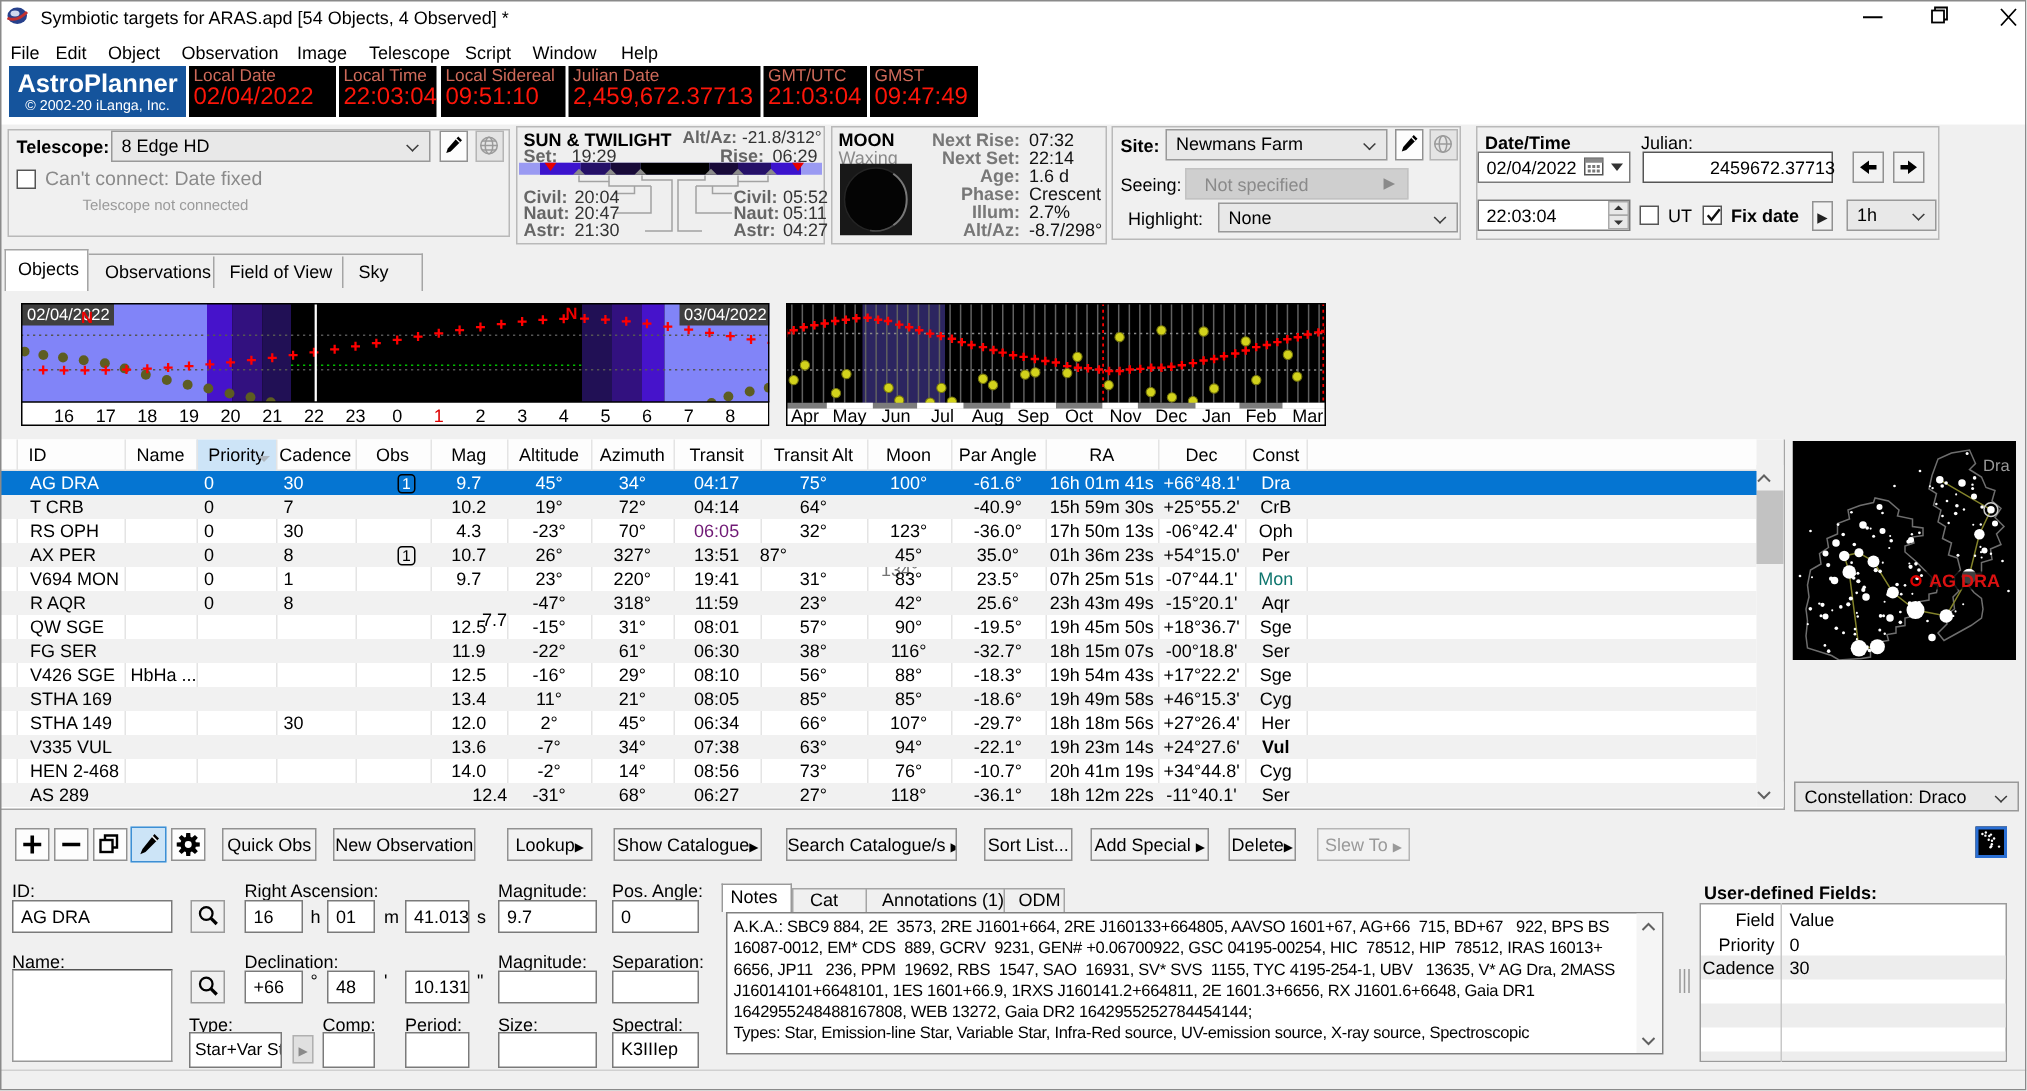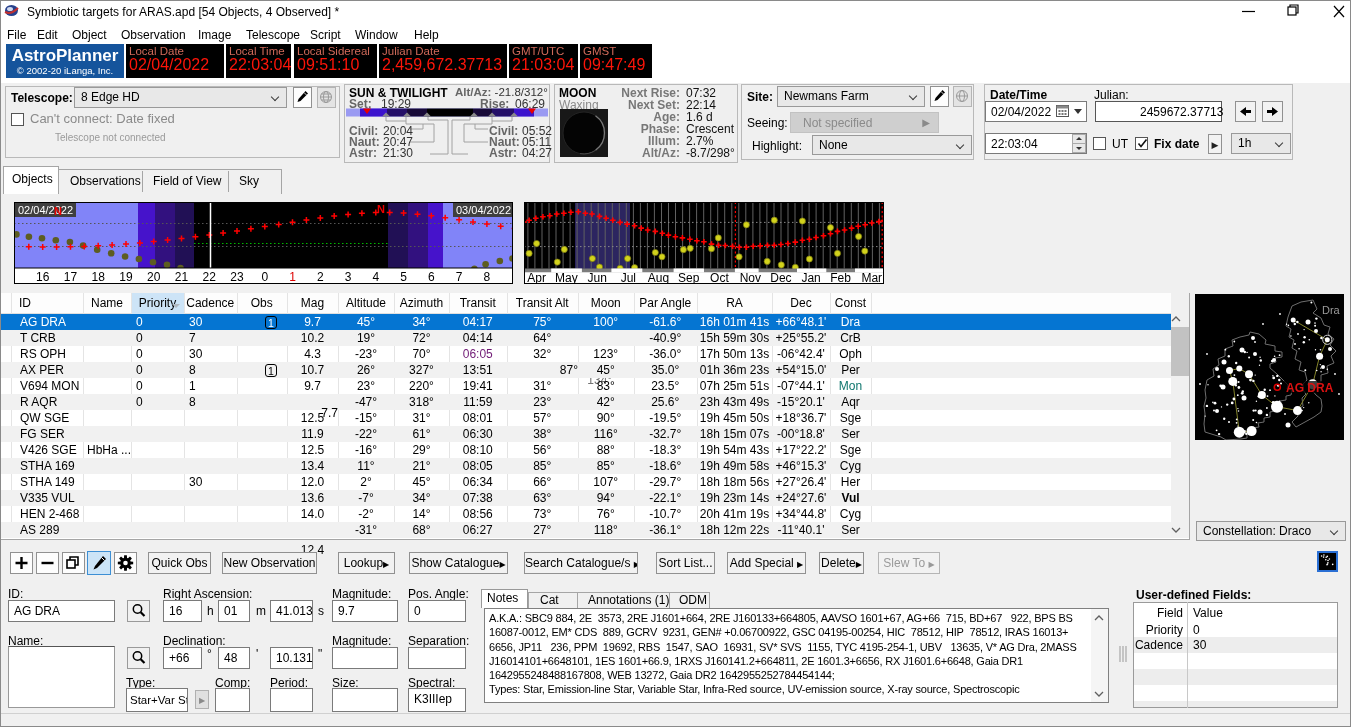--- a/index.html
+++ b/index.html
@@ -479,21 +479,21 @@
 <div class="abs" style="left:830px;top:347px;width:41px;text-align:center;font-size:12px;color:#000;white-space:nowrap;">Oph</div>
 <div class="abs" style="left:0;top:362px;width:1171px;height:16px;background:#f1f1f1;"></div>
 <div class="abs" style="left:20px;top:363px;font-size:12px;color:#000;white-space:nowrap;">AX PER</div>
 <div class="abs" style="left:136px;top:363px;font-size:12px;color:#000;">0</div>
 <div class="abs" style="left:189px;top:363px;font-size:12px;color:#000;">8</div>
 <div class="abs" style="left:265px;top:363.5px;width:12px;height:13px;border:1.5px solid #000;border-radius:3px;font-size:10.5px;line-height:12px;text-align:center;color:#000;">1</div>
 <div class="abs" style="left:287px;top:363px;width:51px;text-align:center;font-size:12px;color:#000;white-space:nowrap;">10.7</div>
 <div class="abs" style="left:338px;top:363px;width:56px;text-align:center;font-size:12px;color:#000;white-space:nowrap;">26°</div>
 <div class="abs" style="left:394px;top:363px;width:55px;text-align:center;font-size:12px;color:#000;white-space:nowrap;">327°</div>
 <div class="abs" style="left:449px;top:363px;width:57.5px;text-align:center;font-size:12px;color:#000;white-space:nowrap;">13:51</div>
-<div class="abs" style="left:506.5px;top:363px;width:71.5px;text-align:right;font-size:12px;color:#000;white-space:nowrap;">87°</div>
+<div class="abs" style="left:506.5px;top:363px;width:71.5px;text-align:left;font-size:12px;color:#000;white-space:nowrap;">87°</div>
 <div class="abs" style="left:578px;top:363px;width:55.5px;text-align:center;font-size:12px;color:#000;white-space:nowrap;">45°</div>
 <div class="abs" style="left:633.5px;top:363px;width:63.5px;text-align:center;font-size:12px;color:#000;white-space:nowrap;">35.0°</div>
 <div class="abs" style="left:697px;top:363px;width:75px;text-align:center;font-size:12px;color:#000;white-space:nowrap;">01h 36m 23s</div>
 <div class="abs" style="left:772px;top:363px;width:58px;text-align:center;font-size:12px;color:#000;white-space:nowrap;">+54°15.0'</div>
 <div class="abs" style="left:830px;top:363px;width:41px;text-align:center;font-size:12px;color:#000;white-space:nowrap;">Per</div>
 <div class="abs" style="left:20px;top:379px;font-size:12px;color:#000;white-space:nowrap;">V694 MON</div>
 <div class="abs" style="left:136px;top:379px;font-size:12px;color:#000;">0</div>
 <div class="abs" style="left:189px;top:379px;font-size:12px;color:#000;">1</div>
 <div class="abs" style="left:287px;top:379px;width:51px;text-align:center;font-size:12px;color:#000;white-space:nowrap;">9.7</div>
 <div class="abs" style="left:338px;top:379px;width:56px;text-align:center;font-size:12px;color:#000;white-space:nowrap;">23°</div>
@@ -596,21 +596,21 @@
 <div class="abs" style="left:394px;top:507px;width:55px;text-align:center;font-size:12px;color:#000;white-space:nowrap;">14°</div>
 <div class="abs" style="left:449px;top:507px;width:57.5px;text-align:center;font-size:12px;color:#000;white-space:nowrap;">08:56</div>
 <div class="abs" style="left:506.5px;top:507px;width:71.5px;text-align:center;font-size:12px;color:#000;white-space:nowrap;">73°</div>
 <div class="abs" style="left:578px;top:507px;width:55.5px;text-align:center;font-size:12px;color:#000;white-space:nowrap;">76°</div>
 <div class="abs" style="left:633.5px;top:507px;width:63.5px;text-align:center;font-size:12px;color:#000;white-space:nowrap;">-10.7°</div>
 <div class="abs" style="left:697px;top:507px;width:75px;text-align:center;font-size:12px;color:#000;white-space:nowrap;">20h 41m 19s</div>
 <div class="abs" style="left:772px;top:507px;width:58px;text-align:center;font-size:12px;color:#000;white-space:nowrap;">+34°44.8'</div>
 <div class="abs" style="left:830px;top:507px;width:41px;text-align:center;font-size:12px;color:#000;white-space:nowrap;">Cyg</div>
 <div class="abs" style="left:0;top:522px;width:1171px;height:16px;background:#f1f1f1;"></div>
 <div class="abs" style="left:20px;top:523px;font-size:12px;color:#000;white-space:nowrap;">AS 289</div>
-<div class="abs" style="left:287px;top:523px;width:51px;text-align:center;font-size:12px;color:#000;white-space:nowrap;margin-top:20px;">12.4</div>
+<div class="abs" style="left:301px;top:523px;width:51px;text-align:center;font-size:12px;color:#000;white-space:nowrap;">12.4</div>
 <div class="abs" style="left:338px;top:523px;width:56px;text-align:center;font-size:12px;color:#000;white-space:nowrap;">-31°</div>
 <div class="abs" style="left:394px;top:523px;width:55px;text-align:center;font-size:12px;color:#000;white-space:nowrap;">68°</div>
 <div class="abs" style="left:449px;top:523px;width:57.5px;text-align:center;font-size:12px;color:#000;white-space:nowrap;">06:27</div>
 <div class="abs" style="left:506.5px;top:523px;width:71.5px;text-align:center;font-size:12px;color:#000;white-space:nowrap;">27°</div>
 <div class="abs" style="left:578px;top:523px;width:55.5px;text-align:center;font-size:12px;color:#000;white-space:nowrap;">118°</div>
 <div class="abs" style="left:633.5px;top:523px;width:63.5px;text-align:center;font-size:12px;color:#000;white-space:nowrap;">-36.1°</div>
 <div class="abs" style="left:697px;top:523px;width:75px;text-align:center;font-size:12px;color:#000;white-space:nowrap;">18h 12m 22s</div>
 <div class="abs" style="left:772px;top:523px;width:58px;text-align:center;font-size:12px;color:#000;white-space:nowrap;">-11°40.1'</div>
 <div class="abs" style="left:830px;top:523px;width:41px;text-align:center;font-size:12px;color:#000;white-space:nowrap;">Ser</div>
 <div class="abs" style="left:1171px;top:293px;width:18px;height:245px;background:#f0f0f0;"></div>

